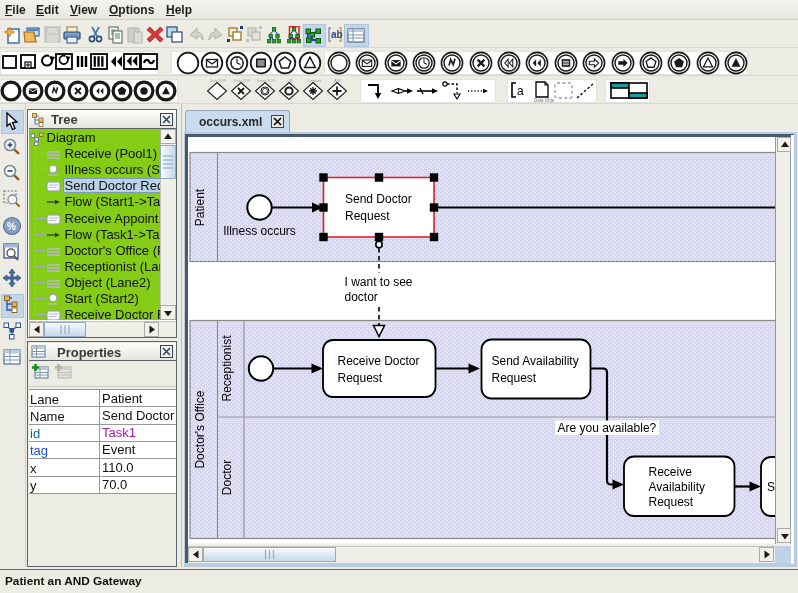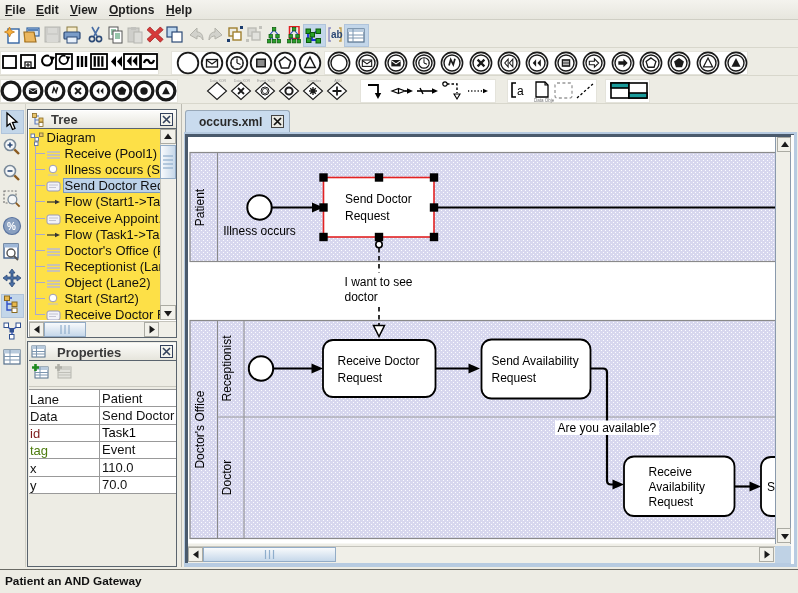--- a/index.html
+++ b/index.html
@@ -505,21 +505,21 @@
     <path d="M4 4 H8 M4 4 V12 H8 M4 8 H8" stroke="#5A7ABF" stroke-width="1.1" fill="none"></path>
     <rect x="1.5" y="1.5" width="4" height="4" fill="#E8C46C" stroke="#8A6A20" stroke-width="0.8"></rect>
     <rect x="8" y="6" width="4" height="4" fill="#E8C46C" stroke="#8A6A20" stroke-width="0.8"></rect>
     <rect x="8" y="10.5" width="4" height="4" fill="#fff" stroke="#8A6A20" stroke-width="0.8"></rect>
   </svg>
 <div class="abs ttl" style="left:51px;top:112px">Tree</div>
 <div class="abs" style="left:160px;top:112.5px;width:13px;height:13px;background:#F4F4EE;border:1.6px solid #33415C"></div>
 <svg style="position:absolute;left:160px;top:112.5px" width="13" height="13">
     <path d="M3 3 L10 10 M10 3 L3 10" stroke="#33415C" stroke-width="1.6"></path>
   </svg>
-<div class="abs" style="left:28.5px;top:129px;width:131px;height:191px;overflow:hidden;background:#fde047">
+<div class="abs" style="left:28.5px;top:129px;width:131px;height:191px;overflow:hidden;background:#84cc16">
 <div class="abs" style="left:6px;top:14px;width:1px;height:172px;background:#AAAACC"></div>
 <svg style="position:absolute;left:1px;top:2.0px" width="15" height="16">
       <path d="M3 5 L7 8 11 4 M7 8 L6 12" stroke="#7A8AB0" stroke-width="1" fill="none"></path>
       <rect x="1" y="3" width="3.5" height="3.5" fill="#fff" stroke="#6A7AA0"></rect>
       <rect x="9.5" y="2" width="3.5" height="3.5" fill="#E8C46C" stroke="#8A7A40"></rect>
       <rect x="5" y="6.5" width="3.5" height="3.5" fill="#fff" stroke="#6A7AA0"></rect>
       <rect x="4.5" y="11" width="3.5" height="3.5" fill="#fff" stroke="#6A7AA0"></rect>
     </svg>
 <div class="abs" style="left:18px;top:1.0px;font-size:13px;color:#111;white-space:nowrap">Diagram</div>
 <div class="abs" style="left:6px;top:24.1px;width:10px;height:1px;background:#AAAACC"></div>
@@ -645,27 +645,27 @@
     <line x1="4" y1="9.5" x2="17" y2="9.5" stroke="#BFBFB8"></line>
     <line x1="4" y1="12" x2="17" y2="12" stroke="#BFBFB8"></line>
     <path d="M4.5 8 V1 M1 4.5 H8" stroke="#B0B0A8" stroke-width="2.6"></path>
   </svg>
 <div class="abs" style="left:28.5px;top:386px;width:147px;height:1px;background:#CAC9C0"></div>
 <div class="abs" style="left:28.5px;top:389px;width:147px;height:105px;background:#fff;border-top:1px solid #999"></div>
 <div class="abs" style="left:28.5px;top:406.33px;width:147px;height:1px;background:#999"></div>
 <div class="abs" style="left:30px;top:391.5px;font-size:13px;color:#111">Lane</div>
 <div class="abs" style="left:102px;top:390.5px;font-size:13px;color:#111">Patient</div>
 <div class="abs" style="left:28.5px;top:423.65999999999997px;width:147px;height:1px;background:#999"></div>
-<div class="abs" style="left:30px;top:408.83px;font-size:13px;color:#111">Data</div>
+<div class="abs" style="left:30px;top:408.83px;font-size:13px;color:#111">Name</div>
 <div class="abs" style="left:102px;top:407.83px;font-size:13px;color:#111">Send Doctor</div>
 <div class="abs" style="left:28.5px;top:440.98999999999995px;width:147px;height:1px;background:#999"></div>
-<div class="abs" style="left:30px;top:426.15999999999997px;font-size:13px;color:#7f1d1d">id</div>
-<div class="abs" style="left:102px;top:425.15999999999997px;font-size:13px;color:#000000">Task1</div>
+<div class="abs" style="left:30px;top:426.15999999999997px;font-size:13px;color:#0369a1">id</div>
+<div class="abs" style="left:102px;top:425.15999999999997px;font-size:13px;color:#a21caf">Task1</div>
 <div class="abs" style="left:28.5px;top:458.32px;width:147px;height:1px;background:#999"></div>
-<div class="abs" style="left:30px;top:443.49px;font-size:13px;color:#4d7c0f">tag</div>
+<div class="abs" style="left:30px;top:443.49px;font-size:13px;color:#1d4ed8">tag</div>
 <div class="abs" style="left:102px;top:442.49px;font-size:13px;color:#111">Event</div>
 <div class="abs" style="left:28.5px;top:475.65px;width:147px;height:1px;background:#999"></div>
 <div class="abs" style="left:30px;top:460.82px;font-size:13px;color:#111">x</div>
 <div class="abs" style="left:102px;top:459.82px;font-size:13px;color:#111">110.0</div>
 <div class="abs" style="left:28.5px;top:492.97999999999996px;width:147px;height:1px;background:#999"></div>
 <div class="abs" style="left:30px;top:478.15px;font-size:13px;color:#111">y</div>
 <div class="abs" style="left:102px;top:477.15px;font-size:13px;color:#111">70.0</div>
 <div class="abs" style="left:98.5px;top:389px;width:1px;height:105px;background:#999"></div>
 <div class="abs" style="left:180.5px;top:104px;width:1.5px;height:463px;background:#BCBBB2"></div>
 <div class="abs" style="left:185px;top:110px;width:105px;height:22px;background:#C9DBEE;border:1px solid #98A8B8;border-bottom:none;border-radius:3px 3px 0 0"></div>

